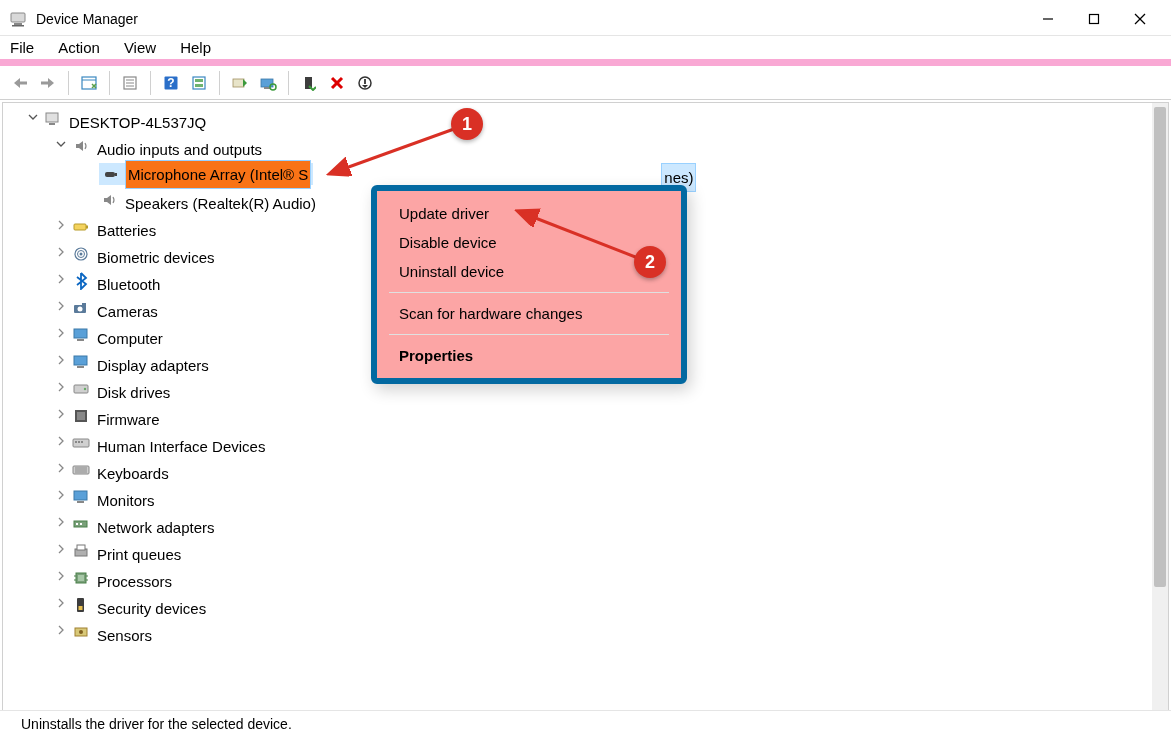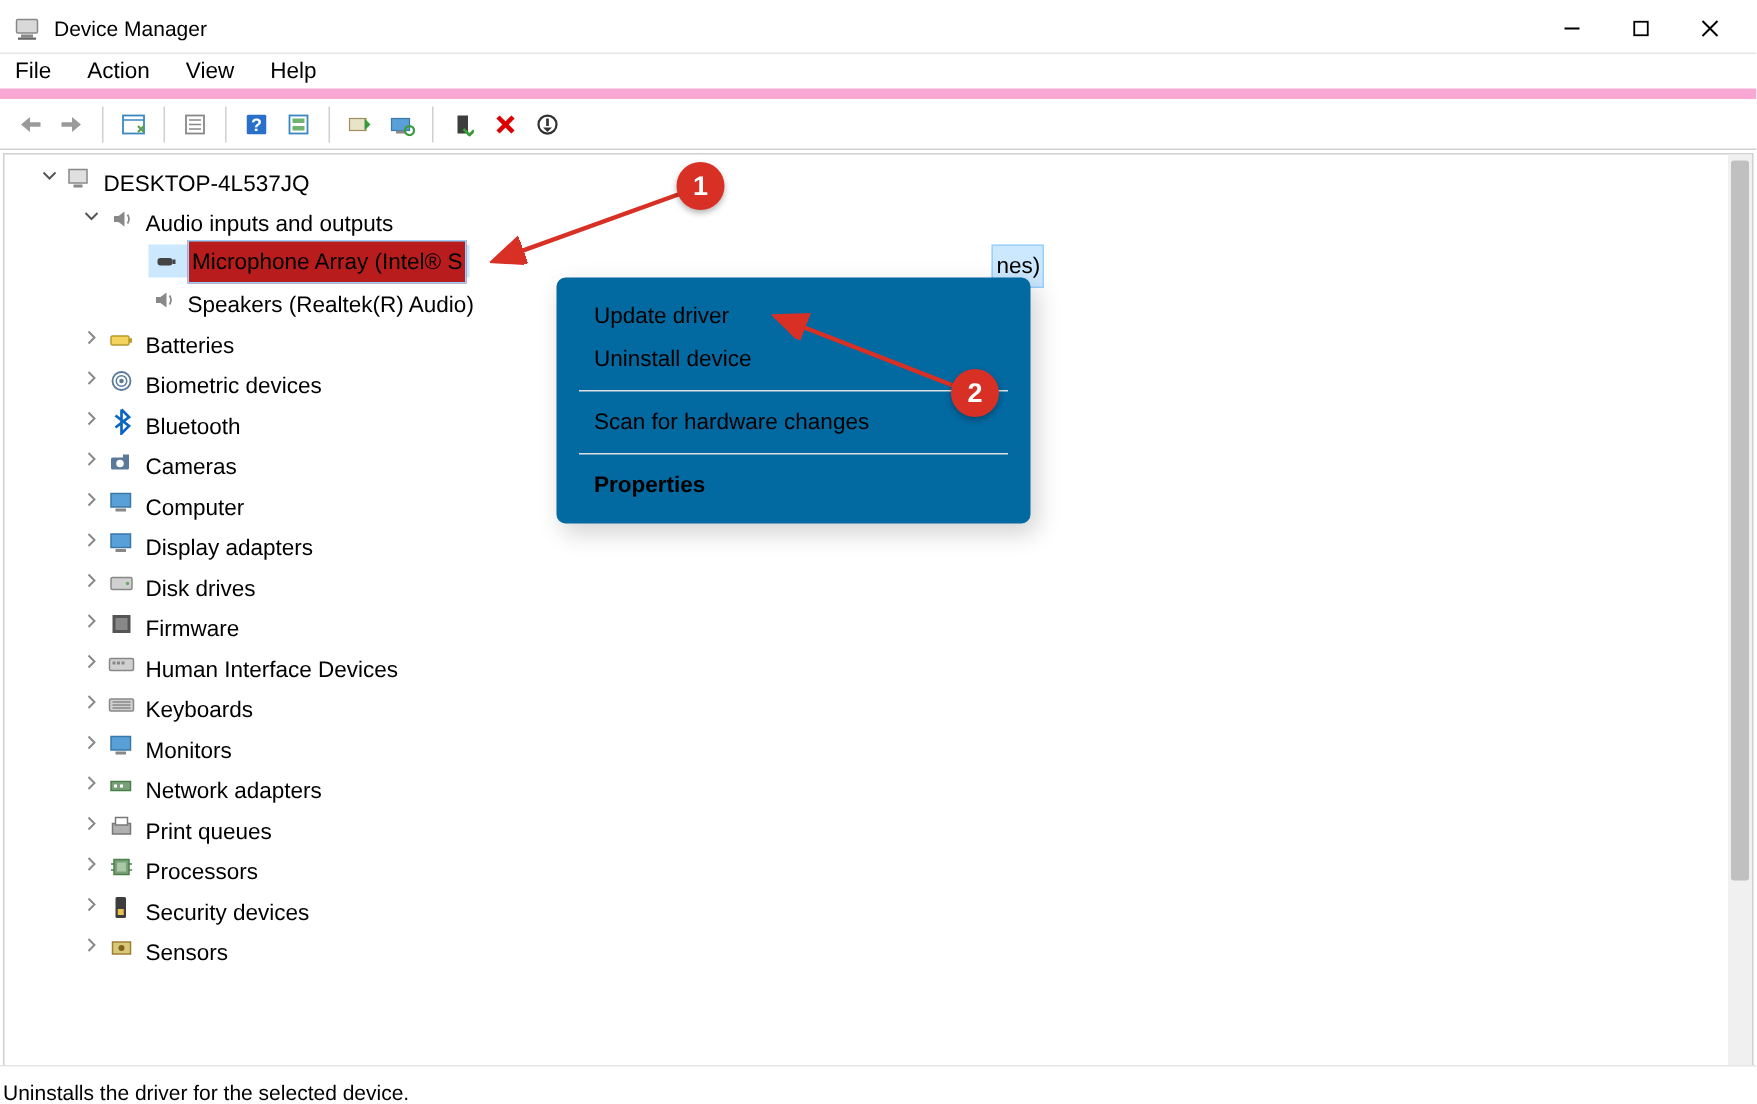--- a/index.html
+++ b/index.html
@@ -32,32 +32,32 @@
 
   .node { display:flex; align-items:flex-start; height:27px; line-height:27px; padding-left: 0; font-size:15px; white-space:nowrap; }
   .node .indent1 { width: 22px; display:inline-block; }
   .node .indent2 { width: 50px; display:inline-block; }
   .node .indent3 { width: 78px; display:inline-block; }
   .chevron { width:16px; height:16px; display:inline-flex; align-items:center; justify-content:center; margin-right:2px; color:#5a5a5a; }
   .chevron.blank { visibility:hidden; }
   .devicon { width:20px; height:20px; display:inline-flex; align-items:center; justify-content:center; margin-right:6px; }
   .node .label { }
   .node.selected { }
-  .node.selected .label { background:#b91c1c; border:1px solid #99d1ff; padding:0 2px; }
+  .node.selected .label { background:#f97316; border:1px solid #99d1ff; padding:0 2px; }
   .node.selected .selwrap { background:#cce8ff; display:inline-flex; align-items:center; padding:0 2px; height:22px; }
   .selwrap .devicon { margin-right:4px; }
 
   
-  .context-menu { position:absolute; background:#0369a1; border:3px solid #0369a1; border-radius:6px; box-shadow: 4px 6px 16px rgba(0,0,0,0.18); padding:8px 8px; font-size:15px; }
+  .context-menu { position:absolute; background:#fca5a5; border:6px solid #0369a1; border-radius:6px; box-shadow: 4px 6px 16px rgba(0,0,0,0.18); padding:8px 8px; font-size:15px; }
   .context-menu .item { padding:6px 14px; border-radius:4px; }
   .context-menu .divider { height:1px; background:#e0e0e0; margin:6px 4px; }
   .context-menu .item.bold { font-weight:600; }
 
   
-  .statusbar { position:absolute; left:0; right:0; bottom:0; height:26px; display:flex; align-items:flex-end; padding:0 2px; font-size:14px; background:#fff; border-top:1px solid #e5e5e5; }
+  .statusbar { position:absolute; left:0; right:0; bottom:0; height:26px; display:flex; align-items:center; padding:0 21px; font-size:14px; background:#fff; border-top:1px solid #e5e5e5; }
 
   
   .marker { position:absolute; width:32px; height:32px; border-radius:50%; background:#d93025; color:#fff; font-weight:700; font-size:18px; display:flex; align-items:center; justify-content:center; box-shadow:0 2px 4px rgba(0,0,0,0.3); z-index:50; }
   .arrow { position:absolute; z-index:40; stroke:#d93025; fill:#d93025; }
 
 </style>
 </head>
 <body>
 
 <div class="titlebar">
@@ -496,20 +496,21 @@
         </div>
       </div>
 
   </div>
   <div class="scrollbar">
     <div class="thumb"></div>
   </div>
 
   <div class="context-menu" style="left:368px; top:82px; width:316px;">
     <div class="item">Update driver</div>
+    <div class="item">Disable device</div>
     <div class="item">Uninstall device</div>
     <div class="divider"></div>
     <div class="item">Scan for hardware changes</div>
     <div class="divider"></div>
     <div class="item bold">Properties</div>
   </div>
 
 </div>
 
 <div class="statusbar">

